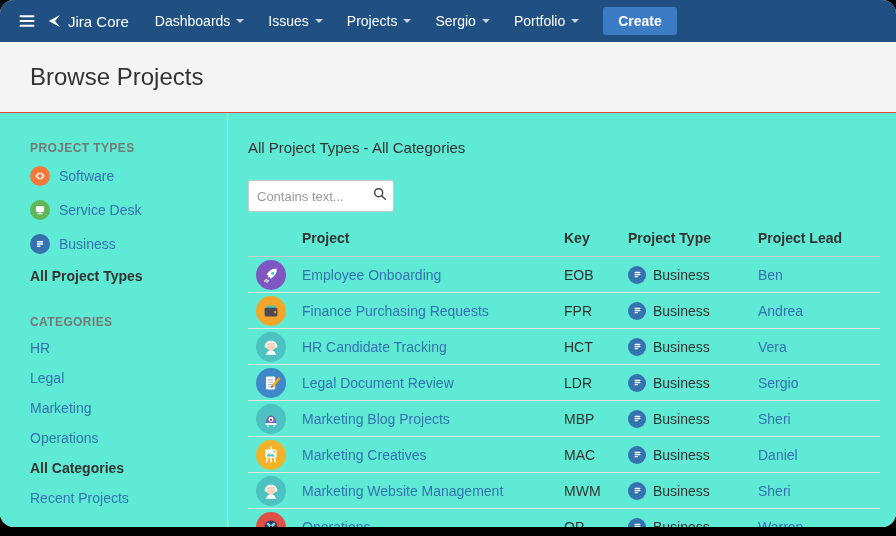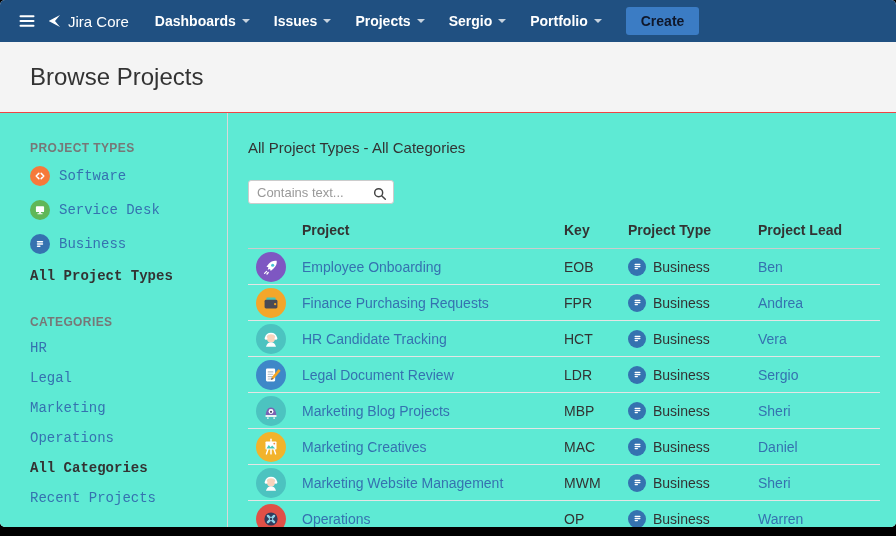--- a/index.html
+++ b/index.html
@@ -1,61 +1,61 @@
 <!DOCTYPE html>
 <html><head>
 <meta charset="utf-8">
 <style>
   * { box-sizing: border-box; margin: 0; padding: 0; }
   html, body { width: 896px; height: 536px; background: #000; overflow: hidden;
     font-family: "Liberation Sans", sans-serif; }
-  .window { width: 896px; height: 527px; background: #fff; border-radius: 5px;
+  .window { width: 896px; height: 527px; background: #fff; border-radius: 14px;
     overflow: hidden; display: flex; flex-direction: column; }
 
   
   .navbar { height: 42px; background: #205081; display: flex; align-items: center;
     padding: 0 14px; flex-shrink: 0; }
   .hamburger { width: 26px; height: 26px; display: flex; align-items: center;
     justify-content: center; cursor: pointer; margin-right: 6px; }
   .brand { display: flex; align-items: center; gap: 6px; color: #fff;
     font-size: 15px; margin-right: 14px; text-decoration: none; white-space: nowrap; }
-  .nav-items { display: flex; align-items: flex-end; list-style: none; font-weight: bold; }
+  .nav-items { display: flex; align-items: flex-end; list-style: none; }
   .nav-item { color: #fff; font-size: 14px; text-decoration: none; padding: 0 12px;
     display: flex; align-items: center; gap: 6px; height: 42px; white-space: nowrap; }
   .caret { width: 0; height: 0; border-left: 4px solid transparent;
     border-right: 4px solid transparent; border-top: 4px solid rgba(255,255,255,.75); }
-  .create-btn { background: #3b7cc4; color: #0f172a; border: none; border-radius: 3px;
+  .create-btn { background: #3b7cc4; color: #ffffff; border: none; border-radius: 3px;
     font-family: inherit; font-size: 14px; font-weight: bold; padding: 6px 15px;
     margin-left: 12px; cursor: pointer; }
 
   
   .page-header { background: #f4f4f4; border-bottom: 1px solid #ef4444;
     padding: 21px 30px; flex-shrink: 0; }
   .page-header h1 { font-size: 24px; font-weight: 500; color: #333; }
 
   
   .content { flex: 1; display: flex; background: #5eead4; overflow: hidden; }
   .sidebar { width: 228px; flex-shrink: 0; border-right: 1px solid #d9d9d9;
     padding: 28px 10px 0 30px; }
   .side-section + .side-section { margin-top: 24px; }
   .side-title { font-size: 12px; letter-spacing: .4px; color: #777;
     font-weight: bold; margin-bottom: 4px; }
   .side-list { list-style: none; }
   .side-item a { display: flex; align-items: center; gap: 9px; padding: 7px 0;
-    font-size: 14px; color: #3572b0; text-decoration: none; font-family: Liberation Mono, monospace; }
+    font-size: 14px; color: #3572b0; text-decoration: none; }
   .side-item.selected a { color: #333; font-weight: bold; }
   .side-icon { width: 20px; height: 20px; border-radius: 50%; display: inline-flex;
     align-items: center; justify-content: center; flex-shrink: 0; }
   .side-icon svg { width: 14px; height: 14px; }
 
   
   .main { flex: 1; padding: 26px 16px 0 20px; overflow: hidden; }
   .main h2 { font-size: 15px; font-weight: 500; color: #333; margin-bottom: 24px; }
   .search-box { position: relative; width: 146px; margin-bottom: 12px; }
-  .search-box input { width: 100%; height: 24px; border: 1px solid #ccc;
+  .search-box input { width: 100%; height: 32px; border: 1px solid #ccc;
     border-radius: 3px; padding: 0 26px 0 8px; font-size: 13px; color: #333;
     font-family: inherit; outline: none; }
   .search-box input::placeholder { color: #999; }
   .search-icon { position: absolute; right: 6px; top: 6px; width: 16px; height: 16px;
     color: #444; }
 
   table { width: 100%; border-collapse: collapse; table-layout: fixed; }
   th { text-align: left; font-size: 14px; color: #333; font-weight: bold;
     padding: 6px 4px 10px; border-bottom: 1px solid #ccc; }
   col.c-av { width: 50px; } col.c-key { width: 64px; }

